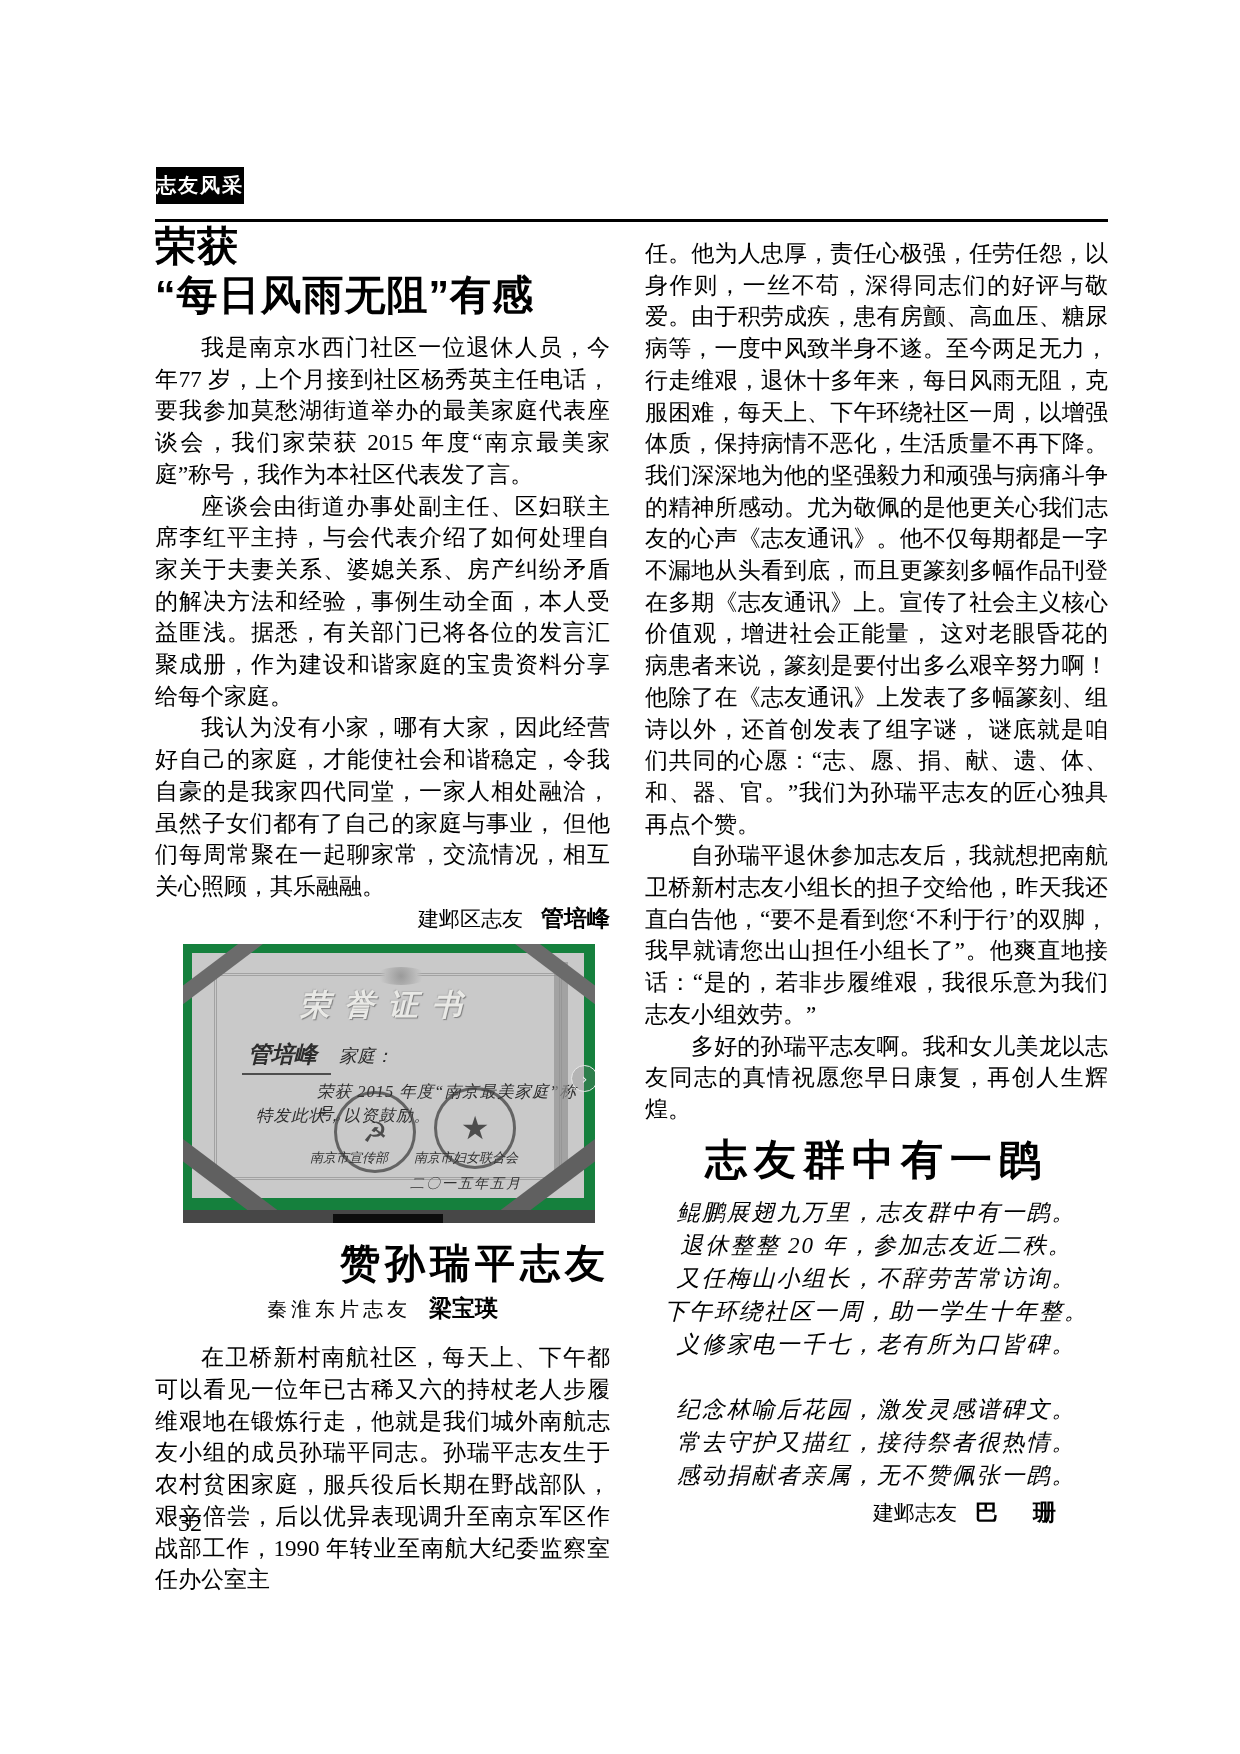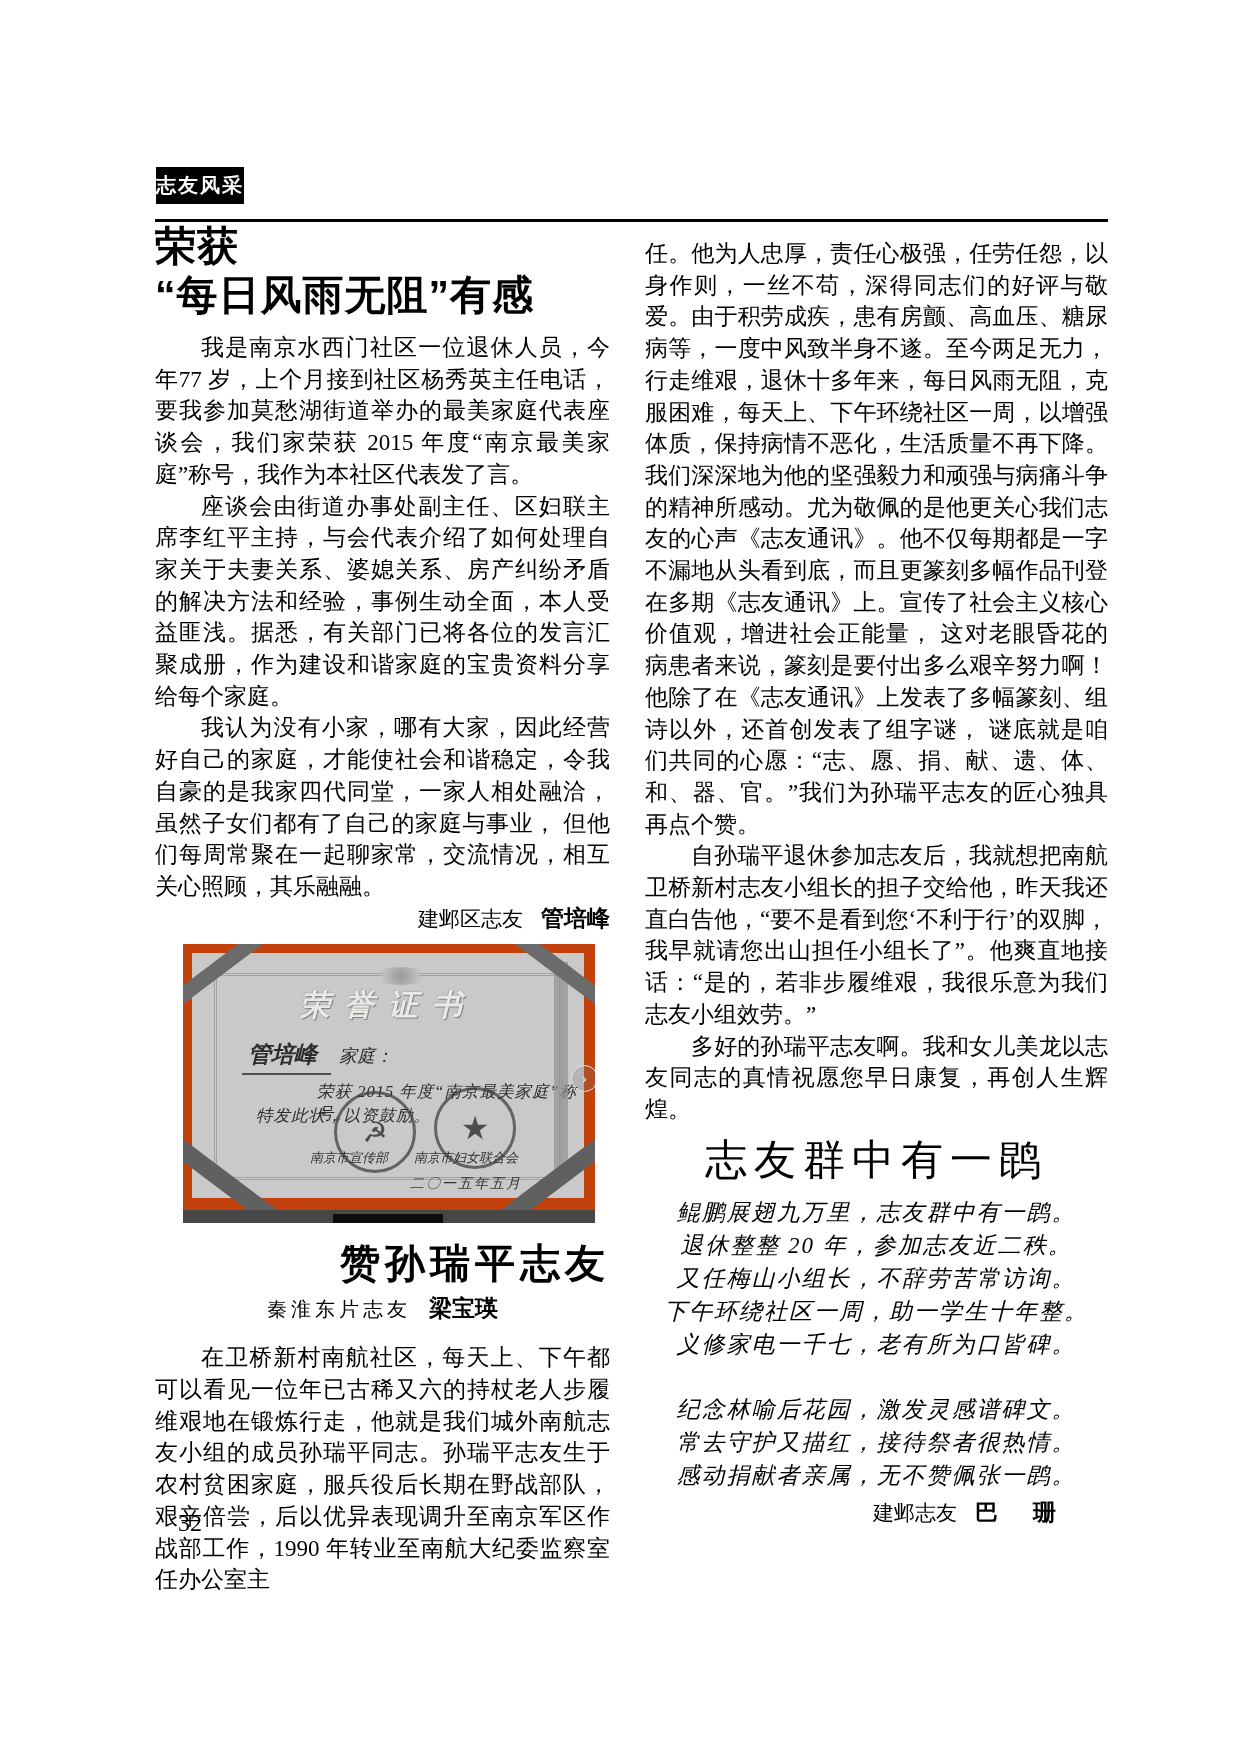--- a/index.html
+++ b/index.html
@@ -24,21 +24,21 @@
   }
   .body-p{font-size:23px;line-height:31.7px;text-align:justify;margin:0;text-indent:2em;}
   .body-p.noindent{text-indent:0;}
   .p-first{margin-top:12px;}
   .byline1{margin-top:0;text-align:right;line-height:31.7px;}
   .kai{font-family:"Liberation Serif",serif;}
   .byline-aff{font-size:21px;}
   .byline-name{font-family:"Liberation Sans",sans-serif;font-weight:bold;font-size:23px;font-style:normal;margin-left:14px;}
   
   .photo{
-    position:relative;width:412px;height:279px;margin:8px 0 0 28px;background:#c2410c;overflow:hidden;
+    position:relative;width:412px;height:279px;margin:8px 0 0 28px;background:#15803d;overflow:hidden;
   }
   .photo-bottom{position:absolute;left:0;right:0;bottom:0;height:13px;background:#474747;}
   .photo-bar{position:absolute;bottom:0;left:150px;width:110px;height:9px;background:#0d0d0d;}
   .cert{position:absolute;left:9px;right:11px;top:9px;bottom:25px;background:#c9c9c9;}
   .cert-frame{position:absolute;left:22px;right:22px;top:20px;bottom:18px;border:3px double #a2a2a2;}
   .cert-edge{position:absolute;right:16px;top:9px;bottom:25px;width:14px;background:#929292;opacity:.7;}
   .ribbon{position:absolute;background:#6b6b6b;height:15px;width:230px;}
   .r-tl{top:26px;left:-92px;transform:rotate(-37deg);}
   .r-tr{top:26px;right:-92px;transform:rotate(37deg);}
   .r-bl{bottom:42px;left:-86px;transform:rotate(37deg);height:18px;background:#606060;}
@@ -73,21 +73,21 @@
   }
   
   .h2c{
     font-family:"Liberation Sans",sans-serif;font-weight:bold;font-size:40px;line-height:48px;
     text-align:right;letter-spacing:5px;margin:16px 0 0 0;
   }
   .byline2{text-align:center;margin-top:6px;line-height:30px;}
   .byline2 .byline-aff{letter-spacing:4px;font-size:20px;}
   
   .poem-title{
-    font-family:"Liberation Sans",sans-serif;font-weight:normal;font-size:42px;line-height:52px;
+    font-family:"Liberation Sans",sans-serif;font-weight:bold;font-size:42px;line-height:52px;
     text-align:center;letter-spacing:7px;margin:8px 0 0 0;
   }
   .poem{margin-top:10px;text-align:center;}
   .poem-line{
     font-size:23px;line-height:33px;font-style:italic;letter-spacing:2px;white-space:nowrap;
   }
   .stanza-gap{height:32px;}
   .poem-byline{text-align:right;padding-right:46px;margin-top:4px;line-height:33px;}
   .poem-byline .byline-name{letter-spacing:6px;}
   

